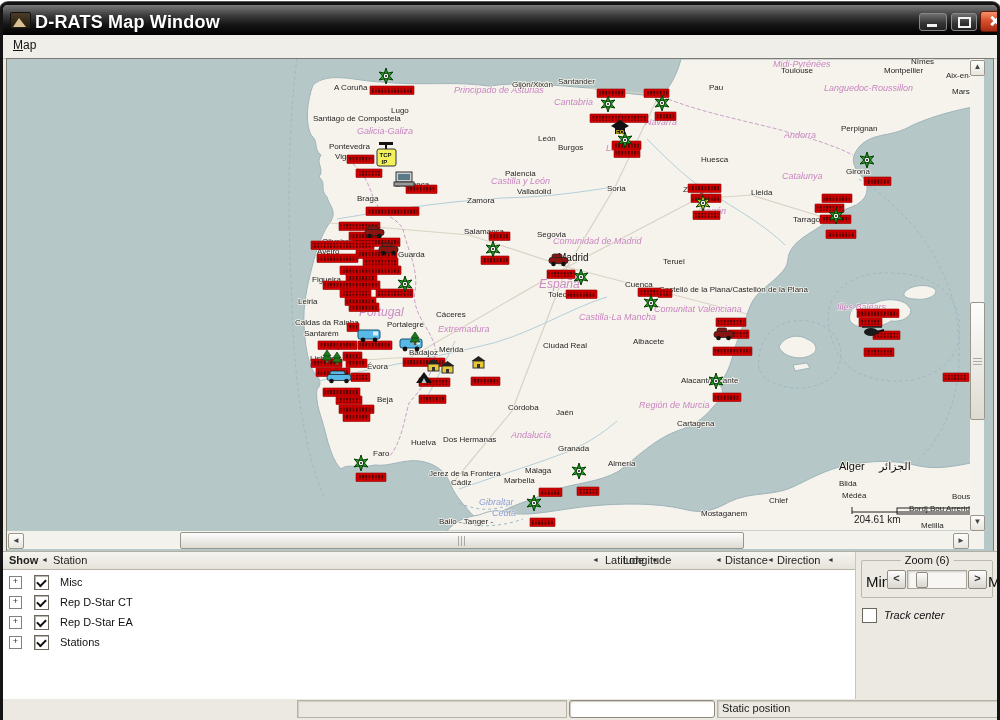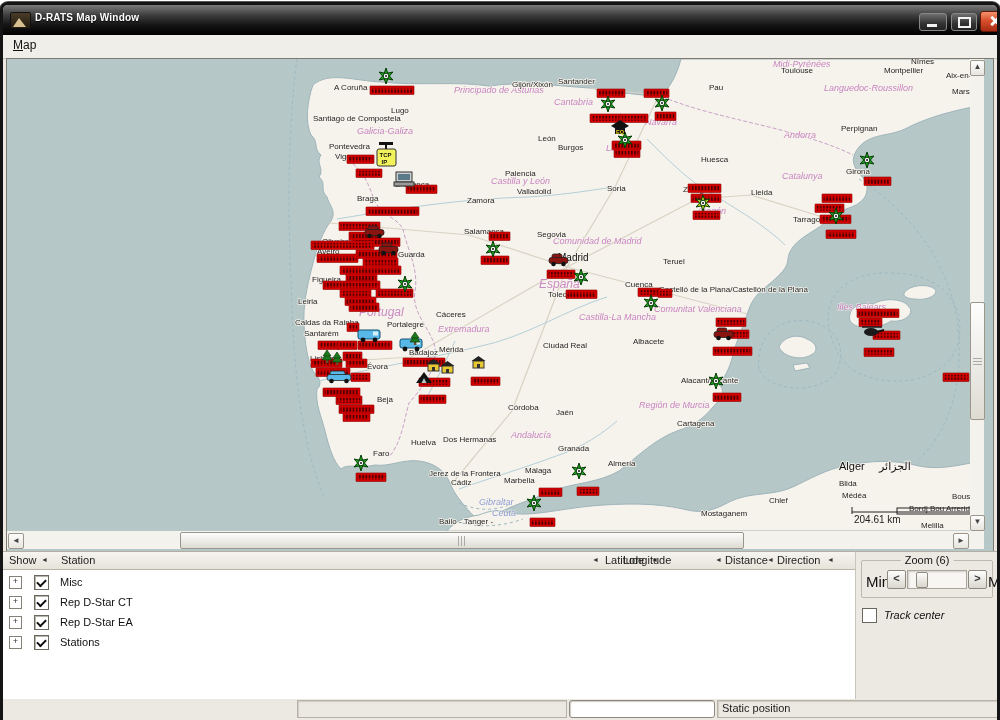--- a/index.html
+++ b/index.html
@@ -2,21 +2,21 @@
 <html><head>
 <meta charset="utf-8">
 <style>
   html,body{margin:0;padding:0;background:#ffffff;}
   #app{position:relative;width:1000px;height:720px;font-family:"Liberation Sans",sans-serif;overflow:hidden;background:#fff;}
   
   #window{position:absolute;left:0;top:2px;width:994px;height:716px;border:3px solid #141414;border-radius:8px 8px 0 0;background:#ece9e2;overflow:hidden;box-shadow:0 0 0 1px #555;}
   #titlebar{position:absolute;left:0;top:0;width:100%;height:30px;background:linear-gradient(#7a7a7a,#3c3c3c 35%,#161616 65%,#000);color:#fff;}
   #win-icon{position:absolute;left:7px;top:7px;width:19px;height:15px;background:linear-gradient(#4a3c28,#241c10);border:1px solid #111;border-radius:2px;overflow:hidden;}
   #win-icon:before{content:"";position:absolute;left:2px;bottom:1px;border-left:6px solid transparent;border-right:7px solid transparent;border-bottom:9px solid #d8c090;}
-  #win-title{position:absolute;left:32px;top:7px;font-size:10px;font-weight:bold;letter-spacing:.2px;text-shadow:0 1px 1px #000;}
+  #win-title{position:absolute;left:32px;top:7px;font-size:18px;font-weight:bold;letter-spacing:.2px;text-shadow:0 1px 1px #000;}
   .cap-btn{position:absolute;top:8px;height:16px;border-radius:3px;}
   #btn-min{left:916px;width:26px;background:linear-gradient(#6e6e6e,#333 60%,#222);border:1px solid #888;}
   #btn-min i{position:absolute;left:7px;bottom:3px;width:10px;height:3px;background:#f2f2f2;}
   #btn-max{left:948px;width:24px;background:linear-gradient(#6e6e6e,#333 60%,#222);border:1px solid #888;}
   #btn-max i{position:absolute;left:6px;top:3px;width:9px;height:7px;border:2px solid #f2f2f2;}
   #btn-close{left:977px;width:28px;height:19px;top:6px;background:linear-gradient(#f4926e,#d9502c 45%,#a82c12);border:1px solid #641a06;}
   #btn-close i:before,#btn-close i:after{content:"";position:absolute;left:13px;top:3px;width:3px;height:12px;background:#fff;border-radius:1px;}
   #btn-close i:before{transform:rotate(45deg);} #btn-close i:after{transform:rotate(-45deg);}
   
   #menubar{position:absolute;left:0;top:30px;width:100%;height:23px;background:#f0eee8;border-bottom:1px solid #c6c2b8;font-size:12px;color:#111;}
@@ -693,23 +693,23 @@
       <div class="sb-track" style="left:0;top:472px;width:963px;height:18px;"></div>
       <div class="sb-btn" style="left:1px;top:474px;width:14px;height:14px;line-height:14px;"><span>◄</span></div>
       <div class="sb-thumb" style="left:173px;top:473px;width:562px;height:15px;">
           <span class="grip-h"></span>
         </div>
       <div class="sb-btn" style="left:946px;top:474px;width:14px;height:14px;line-height:14px;"><span>►</span></div>
     </div>
 
     <div id="list">
       <div id="list-header">
-        <span class="hdr-cell" style="left:6px;">Show</span>
+        <span class="hdr-cell" style="left:6px;font-weight:bold;">Show</span>
         <span class="sort-arrow" style="left:38px;">◄</span>
-        <span class="hdr-cell" style="left:58px;">Station</span>
+        <span class="hdr-cell" style="left:50px;">Station</span>
         <span class="sort-arrow" style="left:589px;">◄</span>
         <span class="hdr-cell" style="left:602px;">Latitude</span>
         <span class="sort-arrow" style="left:648px;">◄</span>
         <span class="hdr-cell" style="left:620px;">Longitude</span>
         <span class="sort-arrow" style="left:712px;">◄</span>
         <span class="hdr-cell" style="left:722px;">Distance</span>
         <span class="sort-arrow" style="left:764px;">◄</span>
         <span class="hdr-cell" style="left:774px;">Direction</span>
         <span class="sort-arrow" style="left:824px;">◄</span>
       </div>

